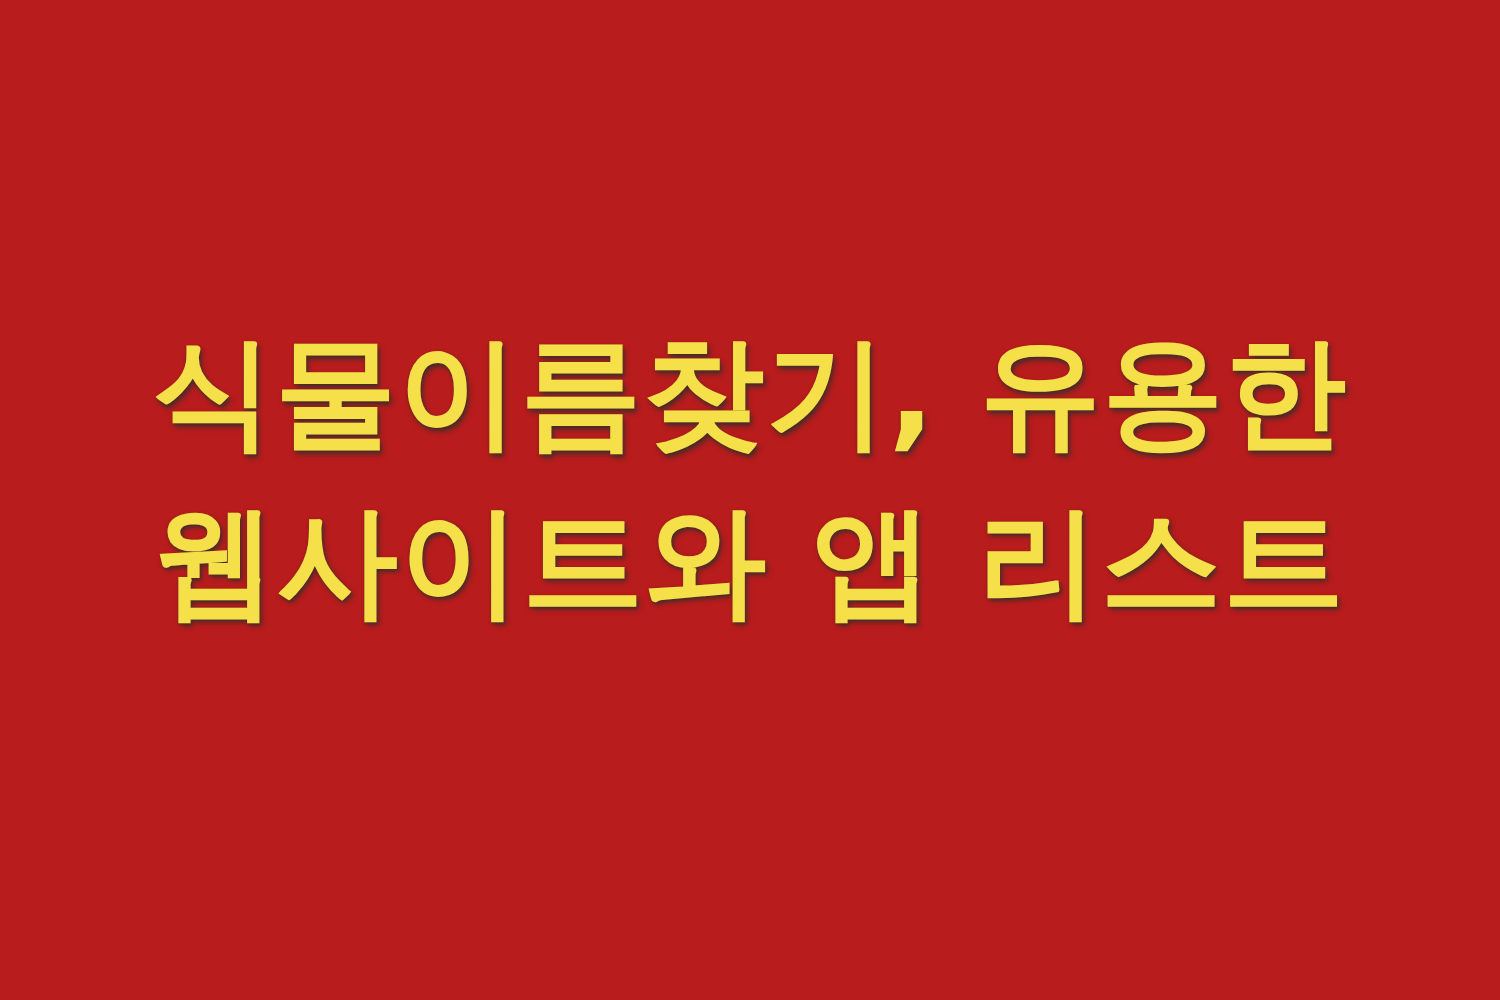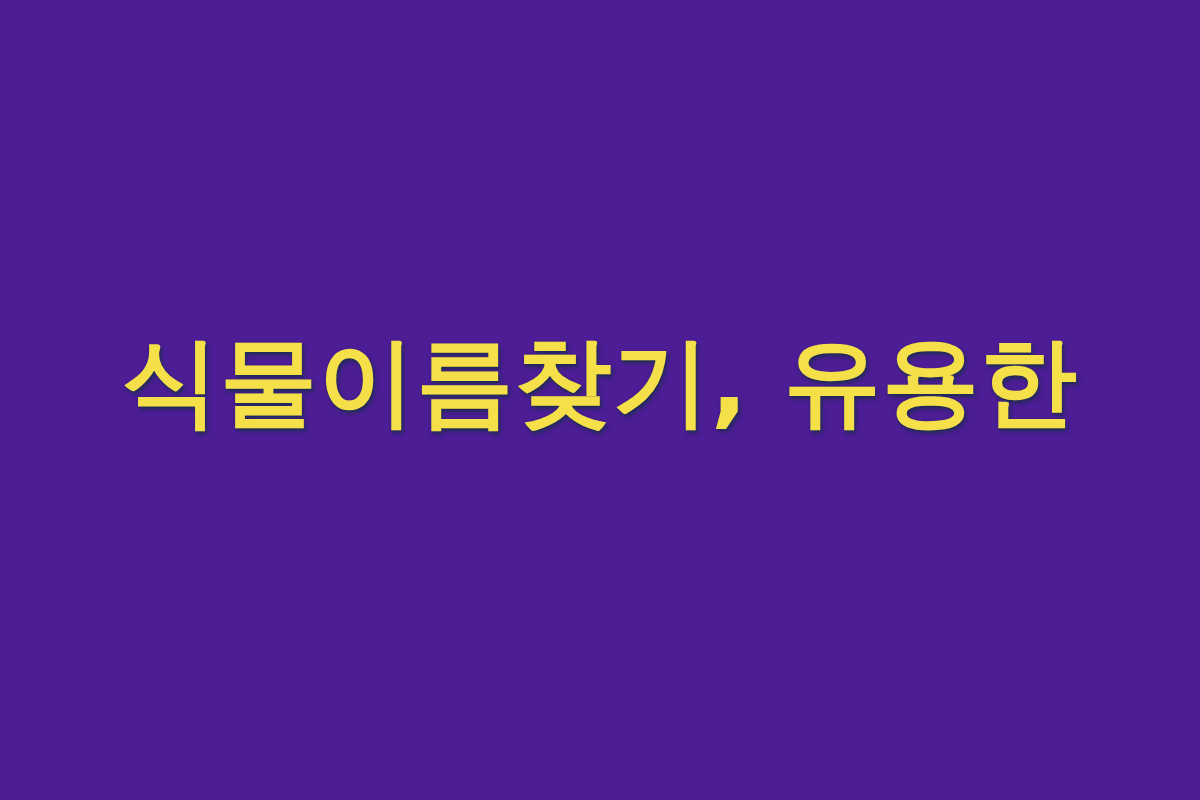--- a/index.html
+++ b/index.html
@@ -49,22 +49,23 @@
     white-space: nowrap;
     
     text-shadow:
       2px 3px 4px rgba(6, 52, 47, 0.55),
       0 1px 2px rgba(6, 52, 47, 0.35);
   }
 </style>
 </head>
 <body>
 
-<div class="banner" style="background-color: #4c1d95;">
+<div class="banner" style="background-color: #b91c1c;">
 
   <div class="title-block">
 
     <span class="title-line" style="color: rgb(245, 224, 74);">식물이름찾기, 유용한</span>
 
+    <span class="title-line" style="color: rgb(245, 224, 74);">웹사이트와 앱 리스트</span>
 
   </div>
 
 </div>
 
 </body></html>

